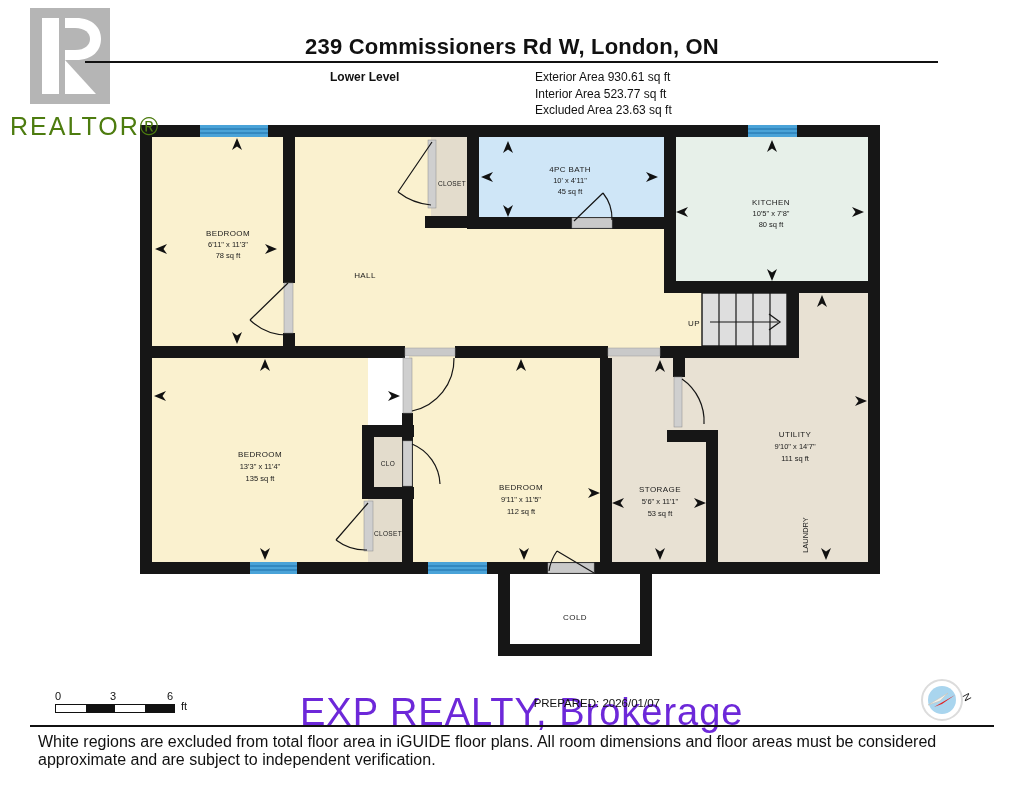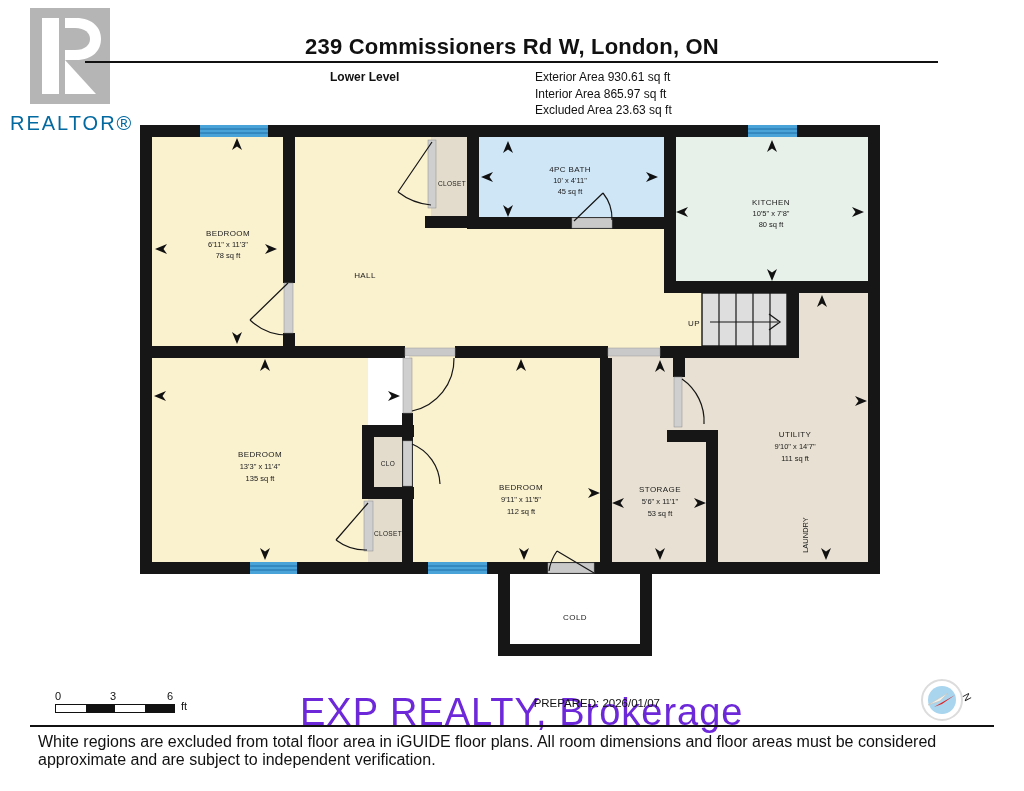--- a/index.html
+++ b/index.html
@@ -3,21 +3,21 @@
 <meta charset="utf-8">
 <style>
   html,body{margin:0;padding:0;background:#ffffff;}
   #page{position:relative;width:1024px;height:791px;background:#fff;overflow:hidden;
         font-family:"Liberation Sans","DejaVu Sans",sans-serif;color:#111;}
   .abs{position:absolute;}
   
   #title{left:0;top:34px;width:1024px;text-align:center;font-size:22px;font-weight:bold;letter-spacing:.2px;}
   #header-line{left:85px;top:61px;width:853px;height:2px;background:#111;z-index:2;}
   #logo-wrap{left:10px;top:8px;width:120px;text-align:center;z-index:1;}
-  #logo-text{font-size:20px;color:#0369a1;letter-spacing:2px;margin-top:2px;}
+  #logo-text{font-size:25px;color:#4d7c0f;letter-spacing:2px;margin-top:2px;}
   #level-label{left:330px;top:70px;width:182px;font-size:12px;font-weight:bold;}
   .area-line{left:524px;width:240px;font-size:12px;margin-left:11px;}
   
   #watermark{left:300px;top:691px;font-size:38px;color:#6d28d9;letter-spacing:1px;z-index:1;white-space:nowrap;}
   #footer-line{left:30px;top:725px;width:964px;height:2px;background:#111;z-index:3;}
   #prepared{left:380px;top:697px;width:280px;text-align:right;font-size:11.5px;z-index:4;}
   #disclaimer{left:38px;top:733px;width:960px;font-size:16px;z-index:4;}
   #scalebar{left:55px;top:690px;z-index:4;}
   .tick-row{position:relative;width:150px;height:13px;font-size:11px;}
   .tick-row span{position:absolute;top:0;}
@@ -50,21 +50,21 @@
       <path d="M37,10 h11 c17,0 25,10 25,21 c0,11 -8,21 -25,21 h-11 z" fill="#fff"></path>
       <path d="M37,20 h10 c10,0 15,5 15,11 c0,6 -5,11 -15,11 h-10 z" fill="#b5b5b5"></path>
       <path d="M37,52 L37,86 L68,86 Z" fill="#fff"></path>
     </svg>
     <div id="logo-text">REALTOR®</div>
   </div>
   <div class="abs" id="title">239 Commissioners Rd W, London, ON</div>
   <div class="abs" id="header-line"></div>
   <div class="abs" id="level-label">Lower Level</div>
   <div class="abs area-line" style="top:70px;">Exterior Area 930.61 sq ft</div>
-  <div class="abs area-line" style="top:86.5px;">Interior Area 865.97 sq ft</div>
+  <div class="abs area-line" style="top:86.5px;">Interior Area 523.77 sq ft</div>
   <div class="abs area-line" style="top:103px;">Excluded Area 23.63 sq ft</div>
 
   <svg class="abs" id="plan" width="1024" height="791">
     <defs>
       <path id="arw" d="M0,-6 L5,6 L0,2.5 L-5,6 Z" fill="#111"></path>
     </defs>
 
     <g>
       <rect x="146" y="131" width="143" height="221" fill="#faf1cf"></rect>
       <rect x="289" y="131" width="146" height="104" fill="#faf1cf"></rect>

